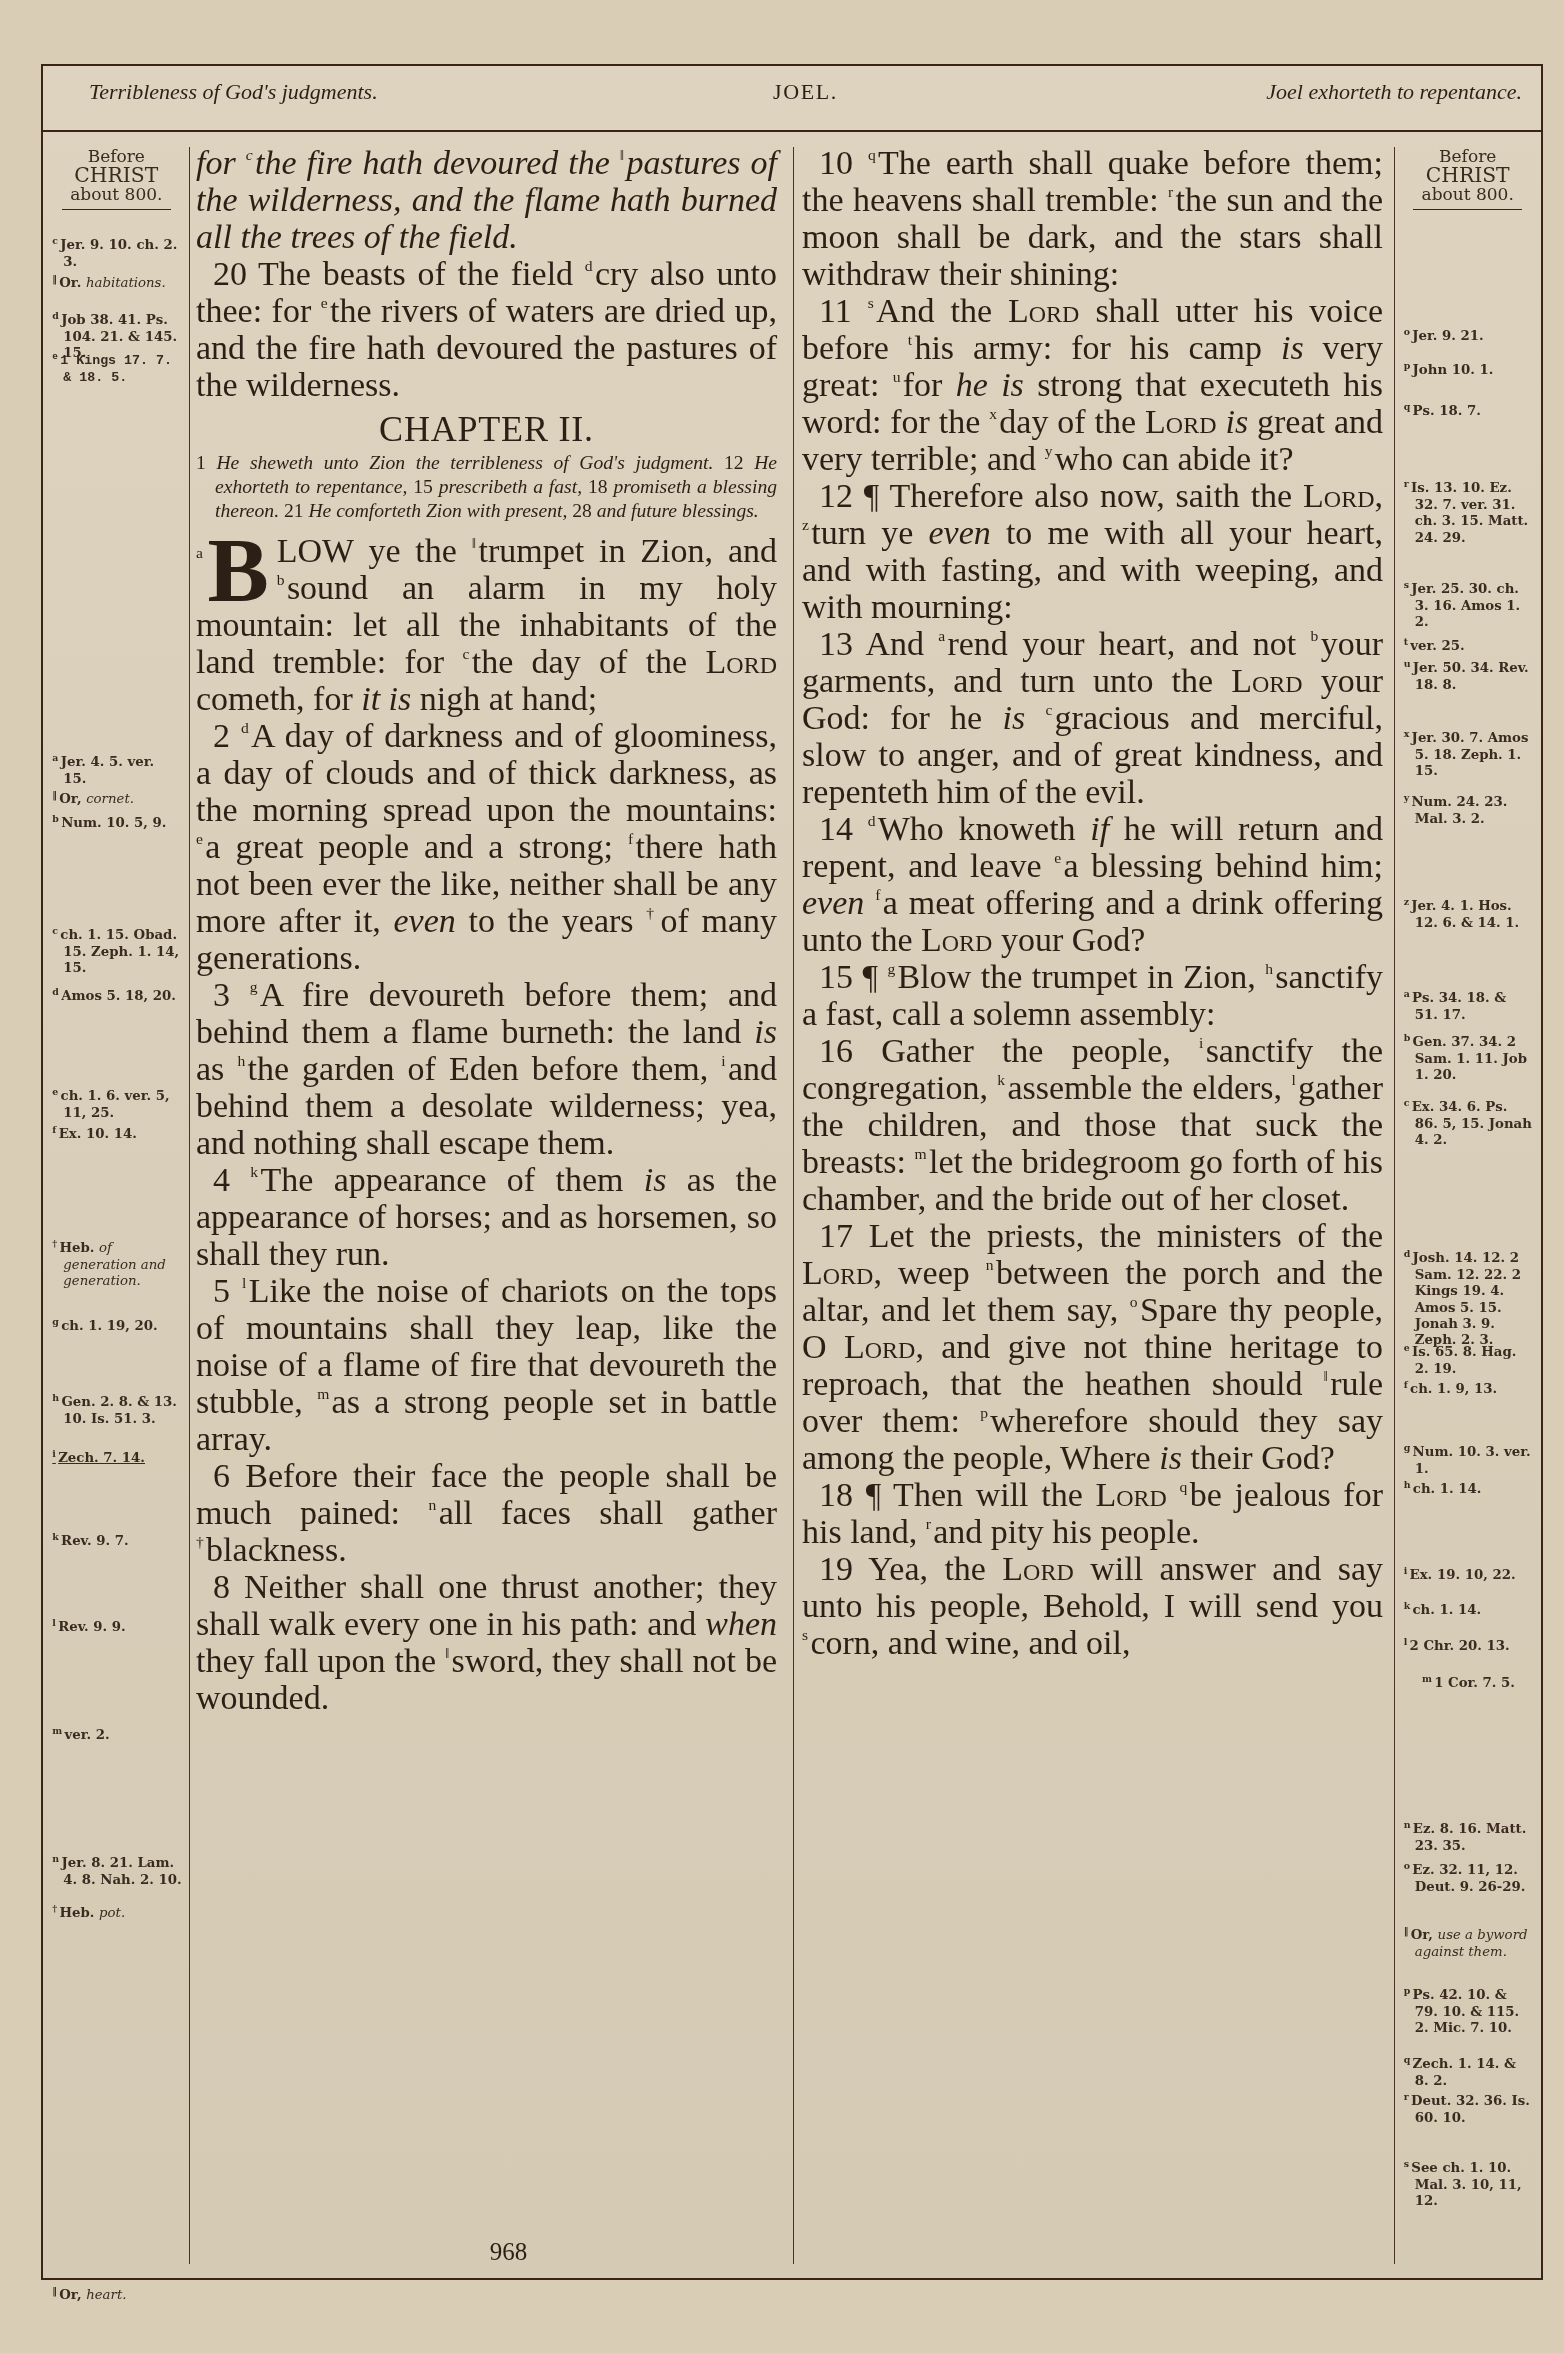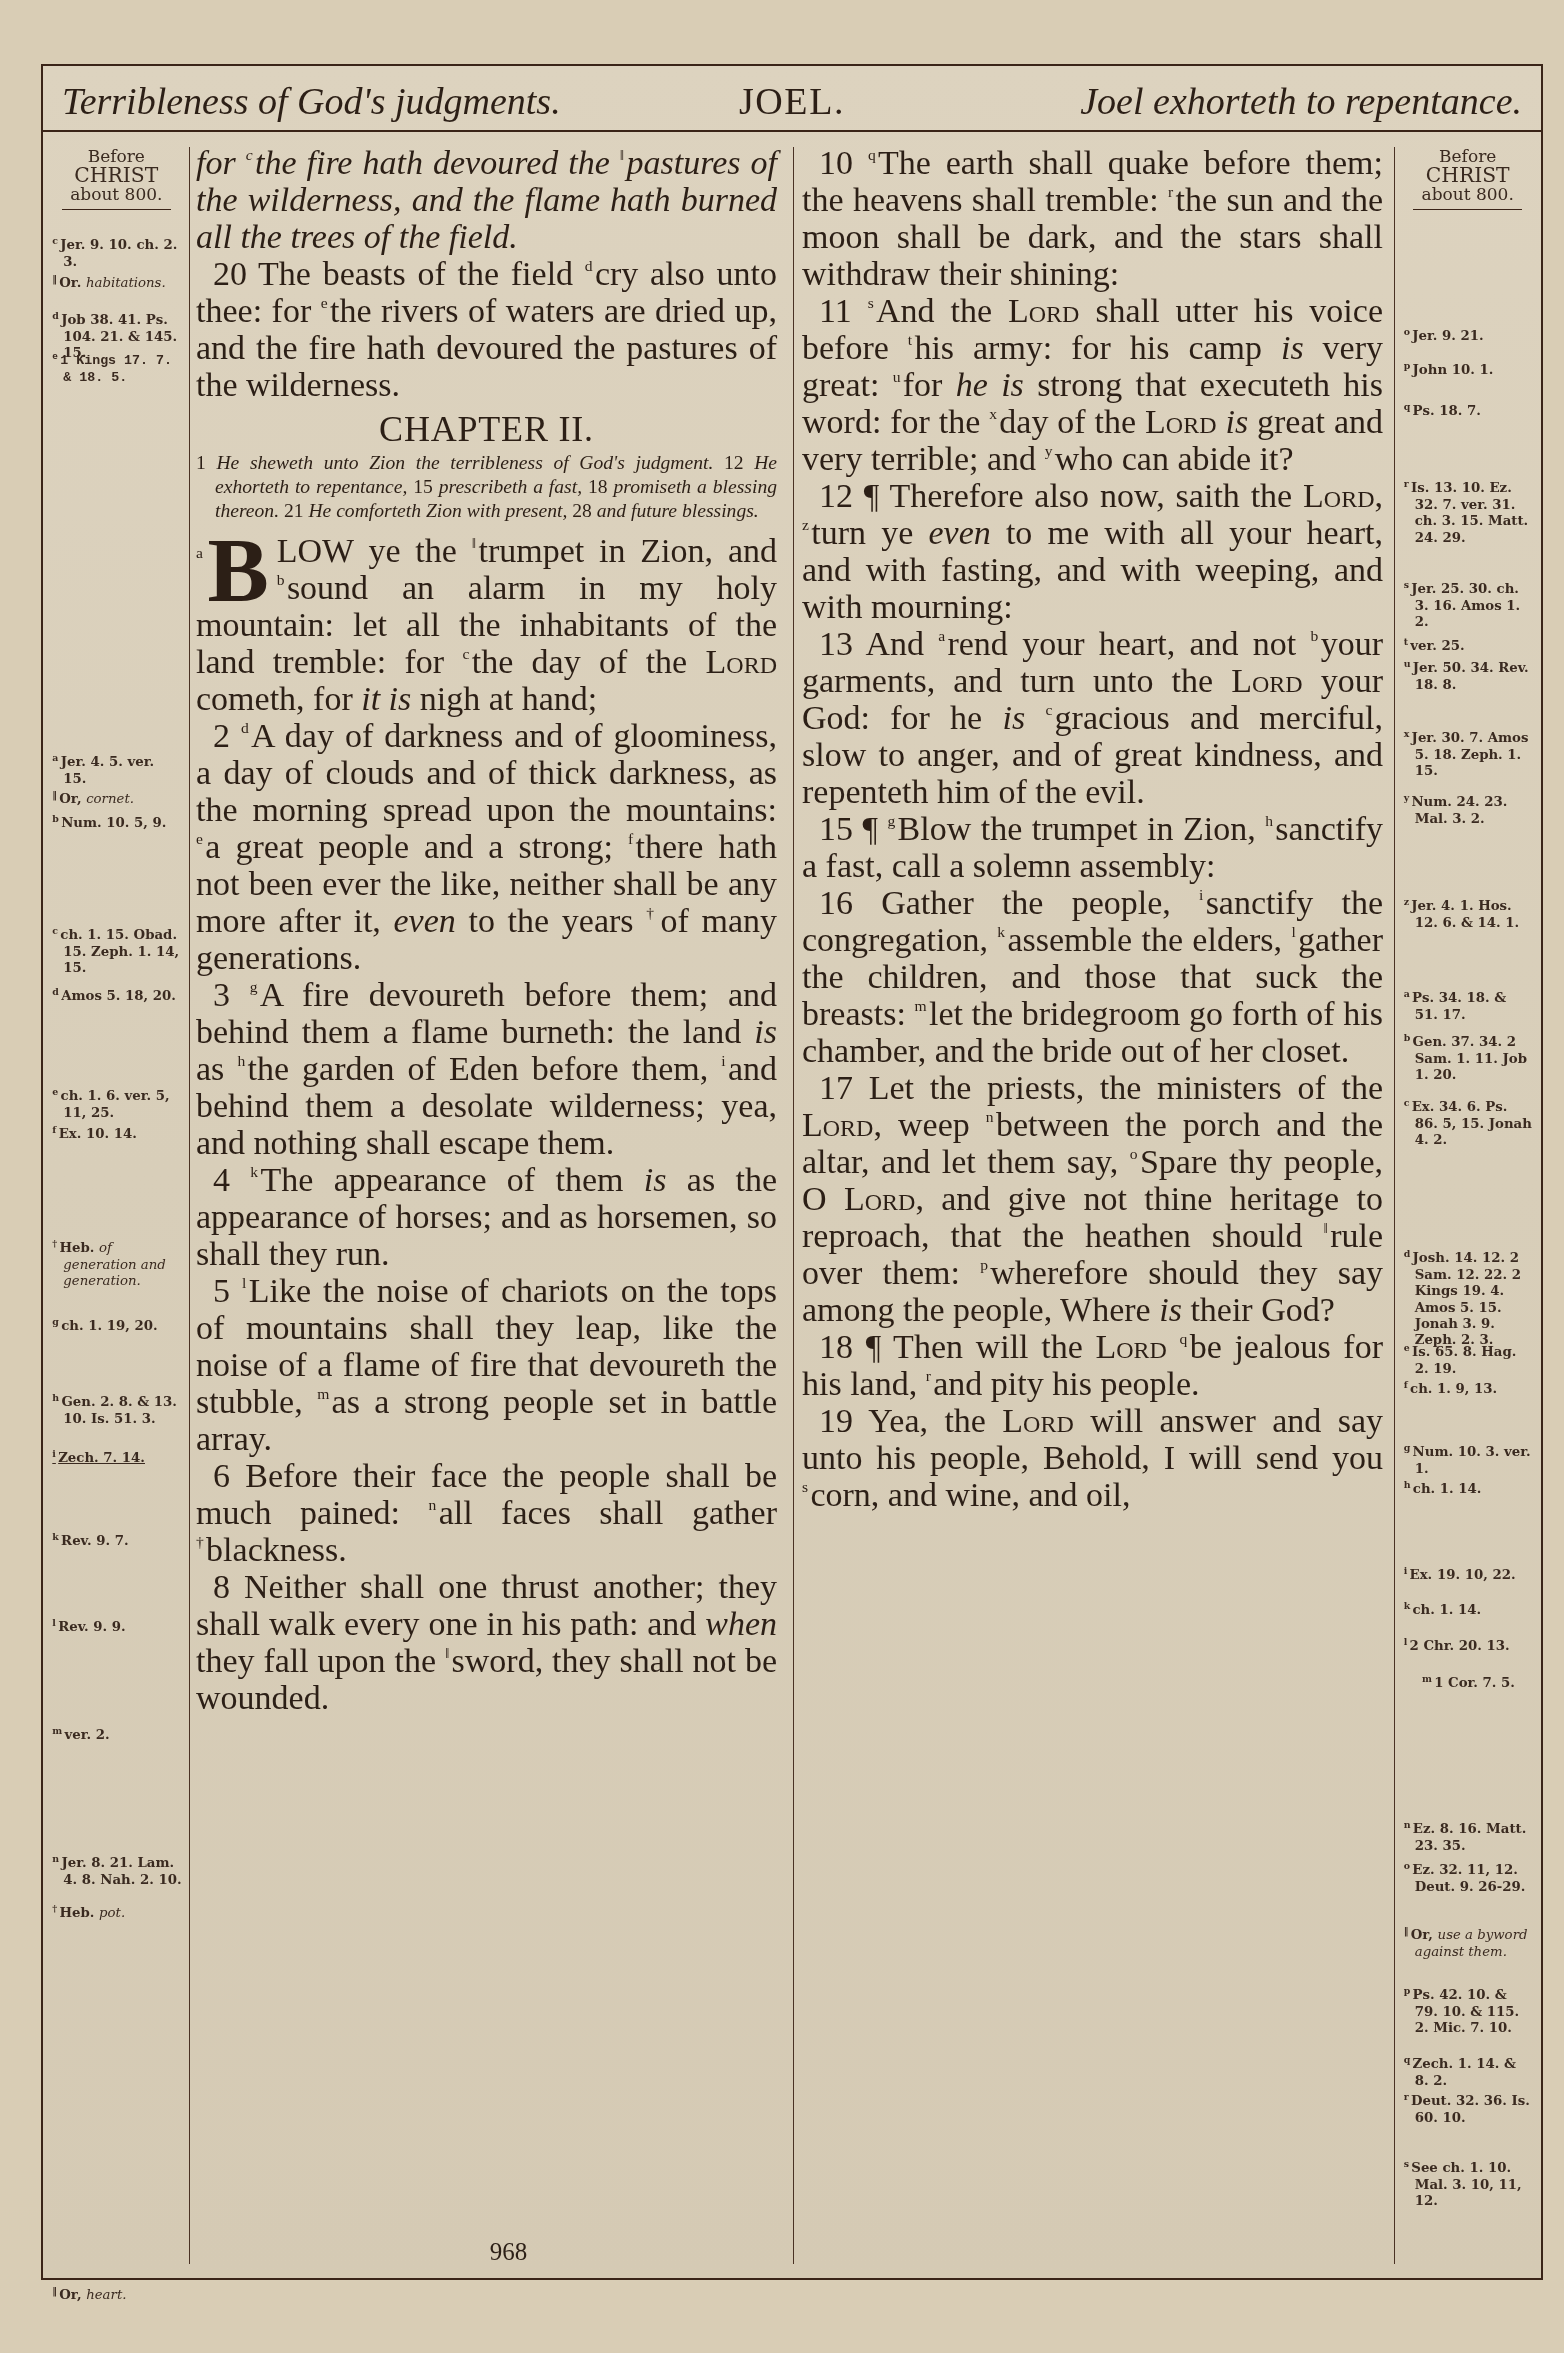--- a/index.html
+++ b/index.html
@@ -15,21 +15,21 @@
     position: absolute; left: 41px; top: 64px; width: 1502px; height: 2216px;
     border: 2.3px solid #3a2418;
     background: linear-gradient(180deg, #ddd3bf 0%, #d8ceb9 50%, #d5cab4 100%);
     box-sizing: border-box;
   }
   .header {
     position: absolute; left: 0; right: 0; top: 0; height: 64px;
     border-bottom: 2.3px solid #3a2418;
   }
   .header .left, .header .right, .header .center {
-    position: absolute; top: 12.5px; font-size: 38px;
+    position: absolute; top: 12.5px; font-size: 22px; margin-left: 27px;
   }
   .header .left { left: 19px; font-style: italic; }
   .header .right { right: 19px; font-style: italic; }
   .header .center { left: 0; right: 0; text-align: center; letter-spacing: 1.6px; }
 
   .margin {
     position: absolute; top: 81px; bottom: 0; width: 131px;
     font-family: "DejaVu Serif", serif; font-size: 13.3px; line-height: 16.4px; font-weight: bold;
     color: #3a2a20;
   }
@@ -127,20 +127,21 @@
     <p>8 Neither shall one thrust another; they shall walk every one in his path: and <i>when</i> they fall upon the <sup>‖</sup>sword, they shall not be wounded.</p>
   </div>
 
   <div class="vrule" style="left:750px"></div>
 
   <div class="col right">
     <p>10 <sup>q</sup>The earth shall quake before them; the heavens shall tremble: <sup>r</sup>the sun and the moon shall be dark, and the stars shall withdraw their shining:</p>
     <p>11 <sup>s</sup>And the <span class="sc">Lord</span> shall utter his voice before <sup>t</sup>his army: for his camp <i>is</i> very great: <sup>u</sup>for <i>he is</i> strong that executeth his word: for the <sup>x</sup>day of the <span class="sc">Lord</span> <i>is</i> great and very terrible; and <sup>y</sup>who can abide it?</p>
     <p>12 ¶ Therefore also now, saith the <span class="sc">Lord</span>, <sup>z</sup>turn ye <i>even</i> to me with all your heart, and with fasting, and with weeping, and with mourning:</p>
     <p>13 And <sup>a</sup>rend your heart, and not <sup>b</sup>your garments, and turn unto the <span class="sc">Lord</span> your God: for he <i>is</i> <sup>c</sup>gracious and merciful, slow to anger, and of great kindness, and repenteth him of the evil.</p>
+    <p>14 <sup>d</sup>Who knoweth <i>if</i> he will return and repent, and leave <sup>e</sup>a blessing behind him; <i>even</i> <sup>f</sup>a meat offering and a drink offering unto the <span class="sc">Lord</span> your God?</p>
     <p>15 ¶ <sup>g</sup>Blow the trumpet in Zion, <sup>h</sup>sanctify a fast, call a solemn assembly:</p>
     <p>16 Gather the people, <sup>i</sup>sanctify the congregation, <sup>k</sup>assemble the elders, <sup>l</sup>gather the children, and those that suck the breasts: <sup>m</sup>let the bridegroom go forth of his chamber, and the bride out of her closet.</p>
     <p>17 Let the priests, the ministers of the <span class="sc">Lord</span>, weep <sup>n</sup>between the porch and the altar, and let them say, <sup>o</sup>Spare thy people, O <span class="sc">Lord</span>, and give not thine heritage to reproach, that the heathen should <sup>‖</sup>rule over them: <sup>p</sup>wherefore should they say among the people, Where <i>is</i> their God?</p>
     <p>18 ¶ Then will the <span class="sc">Lord</span> <sup>q</sup>be jealous for his land, <sup>r</sup>and pity his people.</p>
     <p>19 Yea, the <span class="sc">Lord</span> will answer and say unto his people, Behold, I will send you <sup>s</sup>corn, and wine, and oil,</p>
   </div>
 
   <div class="vrule" style="left:1351px"></div>
 
   <div class="margin right">

